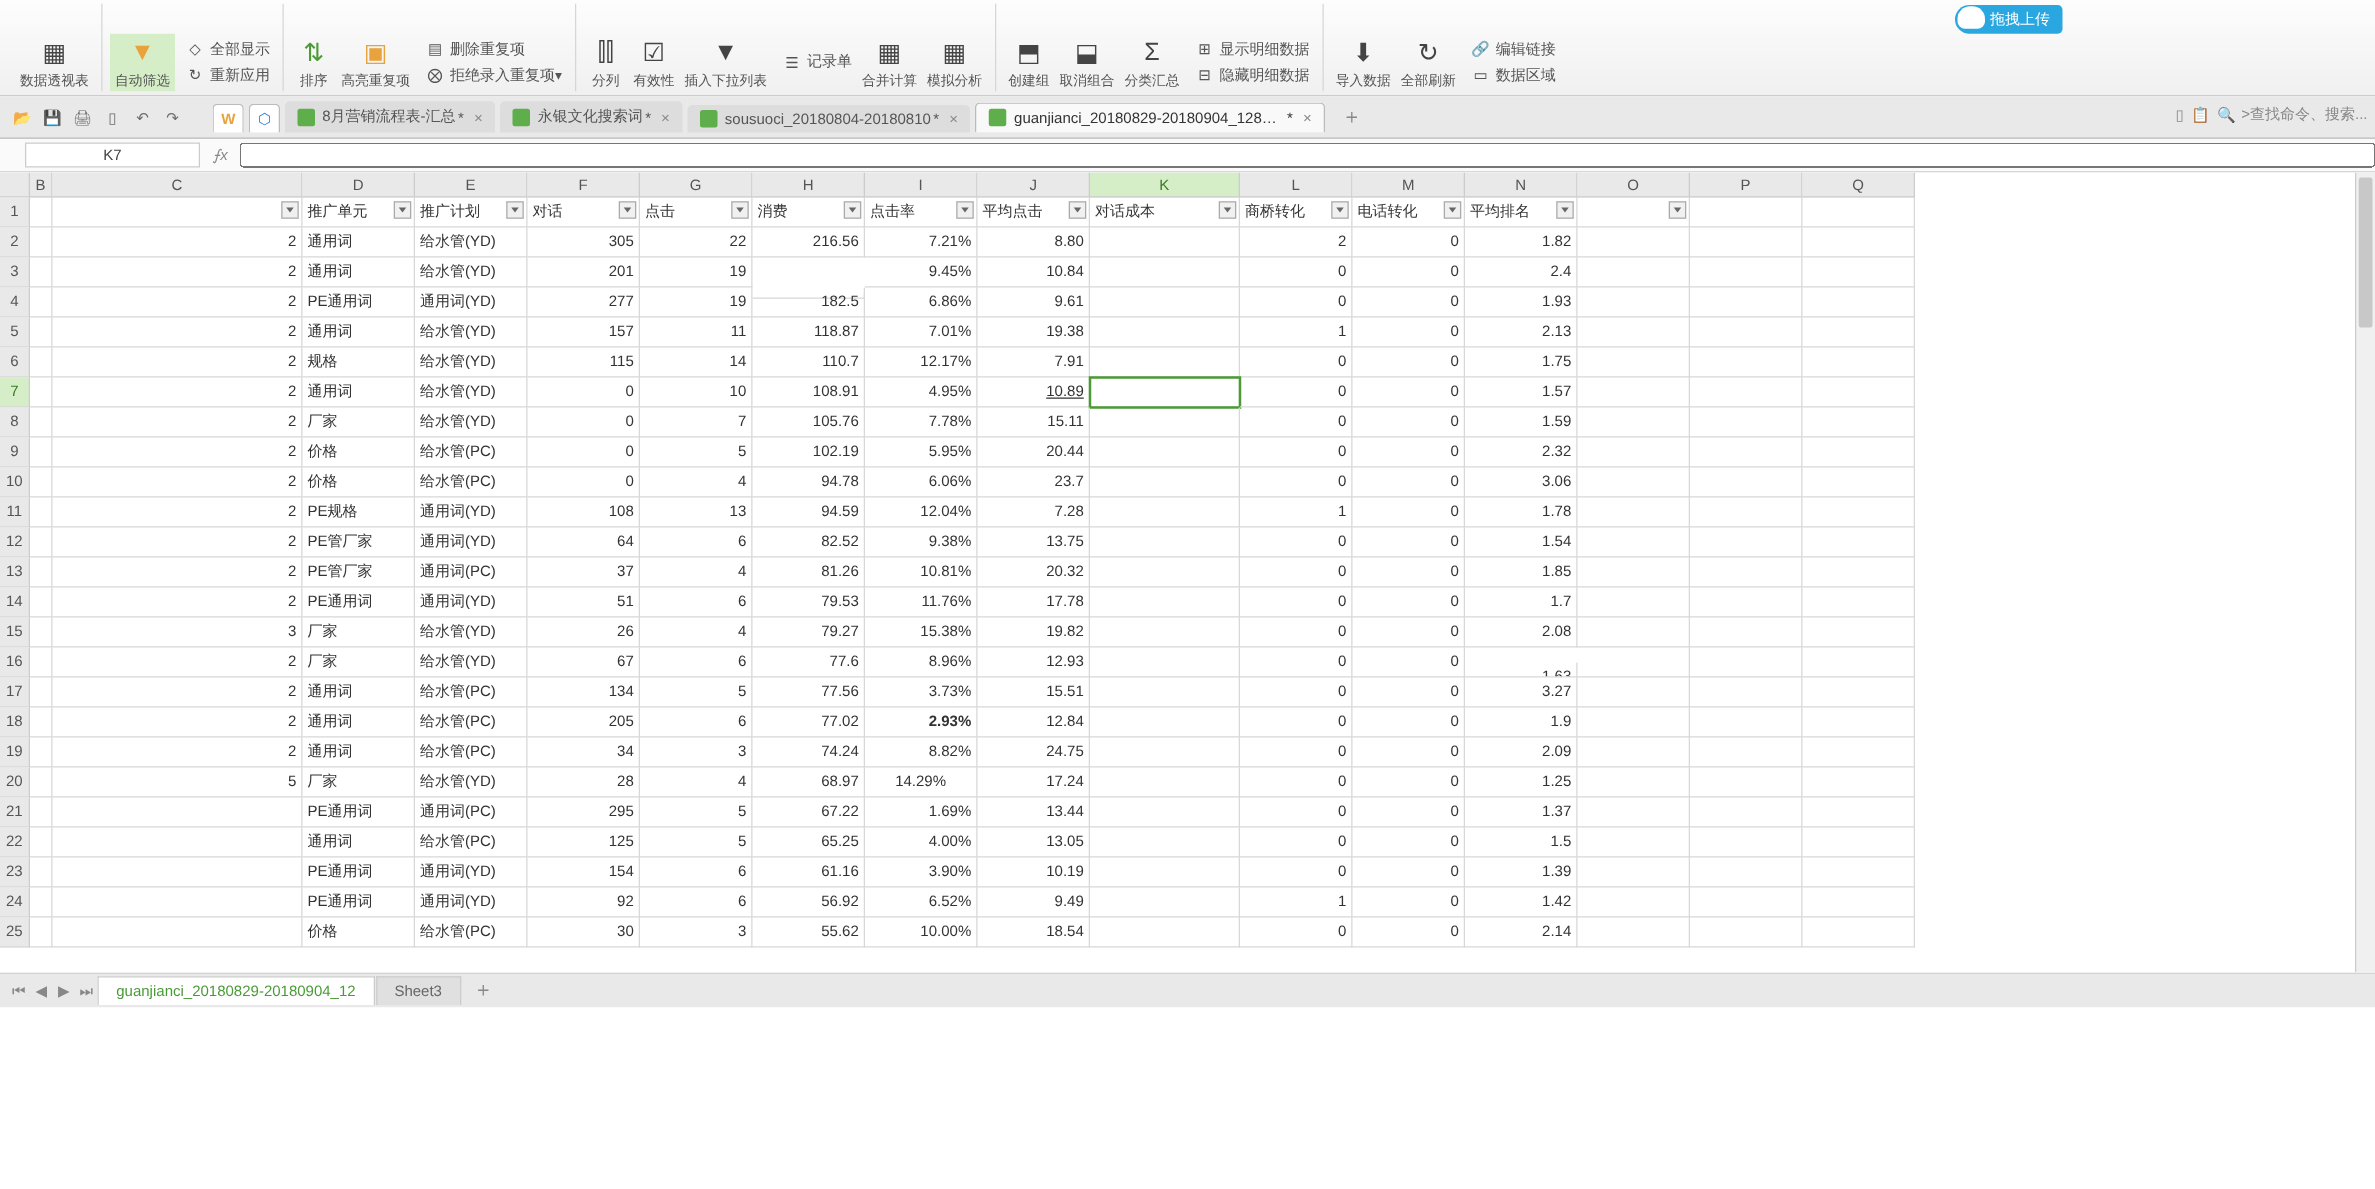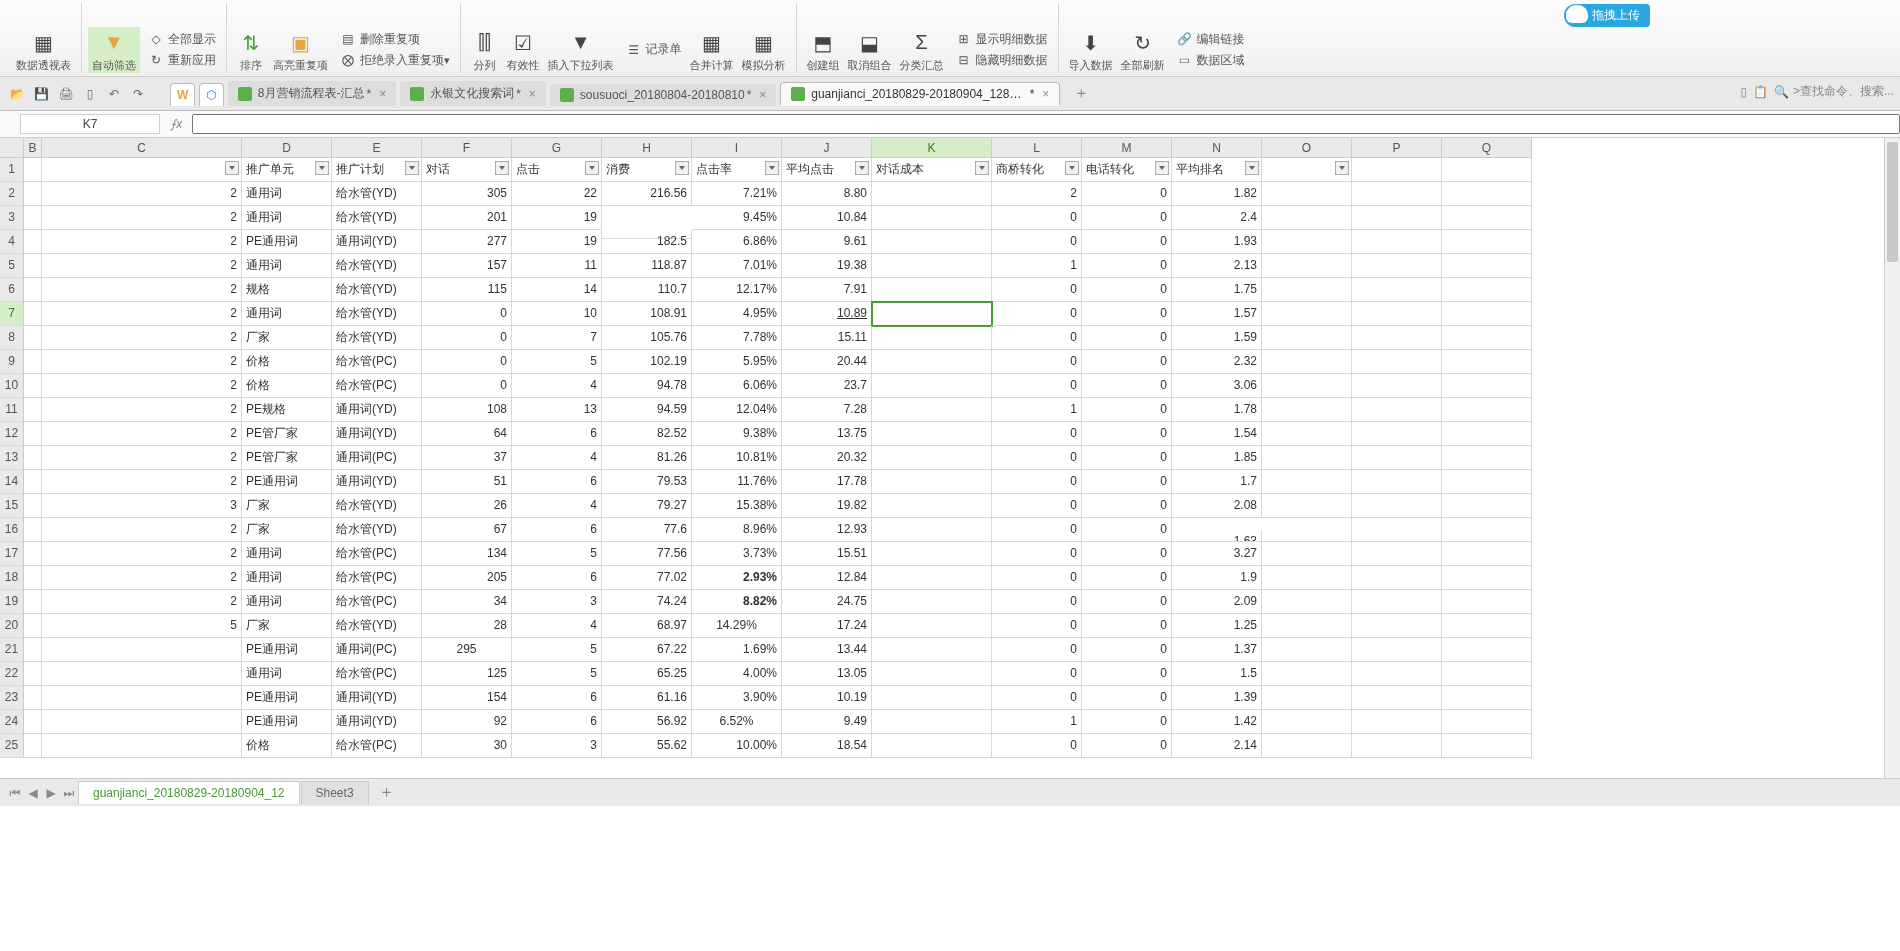--- a/index.html
+++ b/index.html
@@ -617,21 +617,21 @@
         <div class="cell" style="width: 90px;"></div>
       </div>
       <div class="row">
         <div class="cell" style="width: 18px;"></div>
         <div class="cell r" style="width: 200px;">2</div>
         <div class="cell" style="width: 90px;">通用词</div>
         <div class="cell" style="width: 90px;">给水管(PC)</div>
         <div class="cell r" style="width: 90px;">34</div>
         <div class="cell r" style="width: 90px;">3</div>
         <div class="cell r" style="width: 90px;">74.24</div>
-        <div class="cell r" style="width: 90px; font-weight: bold;">8.82%</div>
+        <div class="cell r" style="width: 90px;">8.82%</div>
         <div class="cell r" style="width: 90px;">24.75</div>
         <div class="cell" style="width: 120px;"></div>
         <div class="cell r" style="width: 90px;">0</div>
         <div class="cell r" style="width: 90px;">0</div>
         <div class="cell r" style="width: 90px;">2.09</div>
         <div class="cell" style="width: 90px;"></div>
         <div class="cell" style="width: 90px;"></div>
         <div class="cell" style="width: 90px;"></div>
       </div>
       <div class="row">
@@ -650,21 +650,21 @@
         <div class="cell r" style="width: 90px;">1.25</div>
         <div class="cell" style="width: 90px;"></div>
         <div class="cell" style="width: 90px;"></div>
         <div class="cell" style="width: 90px;"></div>
       </div>
       <div class="row">
         <div class="cell" style="width: 18px;"></div>
         <div class="cell r" style="width: 200px;"></div>
         <div class="cell" style="width: 90px;">PE通用词</div>
         <div class="cell" style="width: 90px;">通用词(PC)</div>
-        <div class="cell r" style="width: 90px; text-align: center;">295</div>
+        <div class="cell r" style="width: 90px;">295</div>
         <div class="cell r" style="width: 90px;">5</div>
         <div class="cell r" style="width: 90px;">67.22</div>
         <div class="cell r" style="width: 90px;">1.69%</div>
         <div class="cell r" style="width: 90px;">13.44</div>
         <div class="cell" style="width: 120px;"></div>
         <div class="cell r" style="width: 90px;">0</div>
         <div class="cell r" style="width: 90px;">0</div>
         <div class="cell r" style="width: 90px;">1.37</div>
         <div class="cell" style="width: 90px;"></div>
         <div class="cell" style="width: 90px;"></div>
@@ -707,21 +707,21 @@
         <div class="cell" style="width: 90px;"></div>
       </div>
       <div class="row">
         <div class="cell" style="width: 18px;"></div>
         <div class="cell r" style="width: 200px;"></div>
         <div class="cell" style="width: 90px;">PE通用词</div>
         <div class="cell" style="width: 90px;">通用词(YD)</div>
         <div class="cell r" style="width: 90px;">92</div>
         <div class="cell r" style="width: 90px;">6</div>
         <div class="cell r" style="width: 90px;">56.92</div>
-        <div class="cell r" style="width: 90px; text-align: center;">6.52%</div>
+        <div class="cell r" style="width: 90px;">6.52%</div>
         <div class="cell r" style="width: 90px;">9.49</div>
         <div class="cell" style="width: 120px;"></div>
         <div class="cell r" style="width: 90px;">1</div>
         <div class="cell r" style="width: 90px;">0</div>
         <div class="cell r" style="width: 90px;">1.42</div>
         <div class="cell" style="width: 90px;"></div>
         <div class="cell" style="width: 90px;"></div>
         <div class="cell" style="width: 90px;"></div>
       </div>
       <div class="row">

